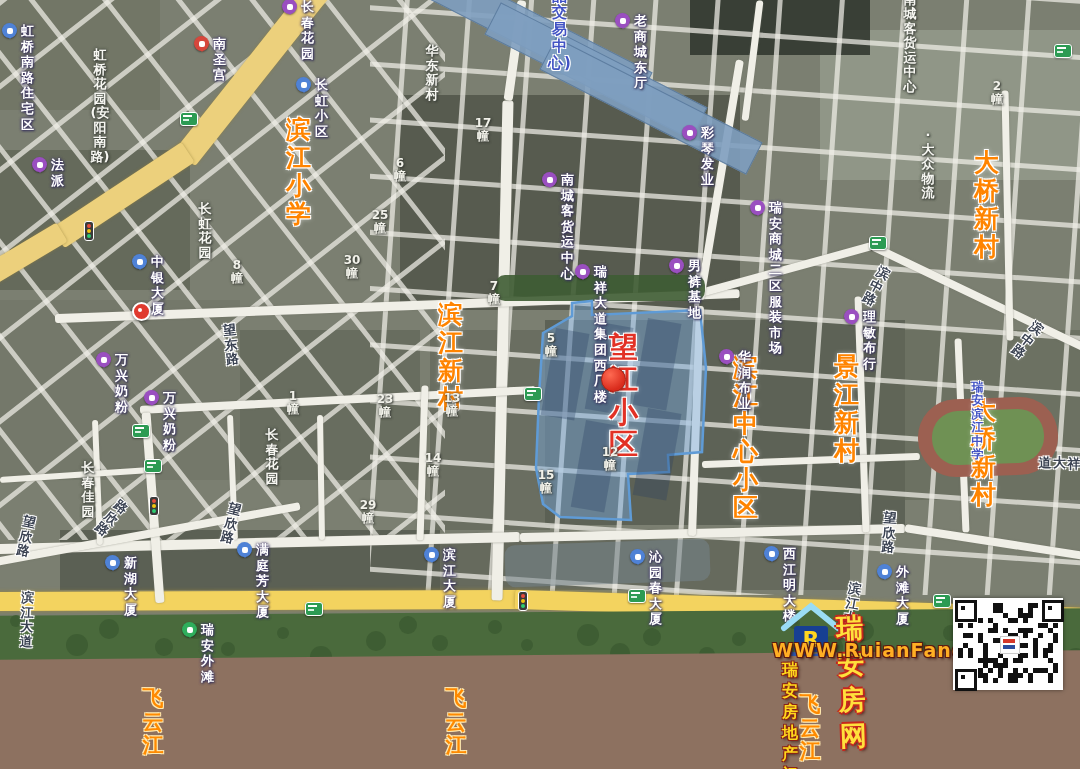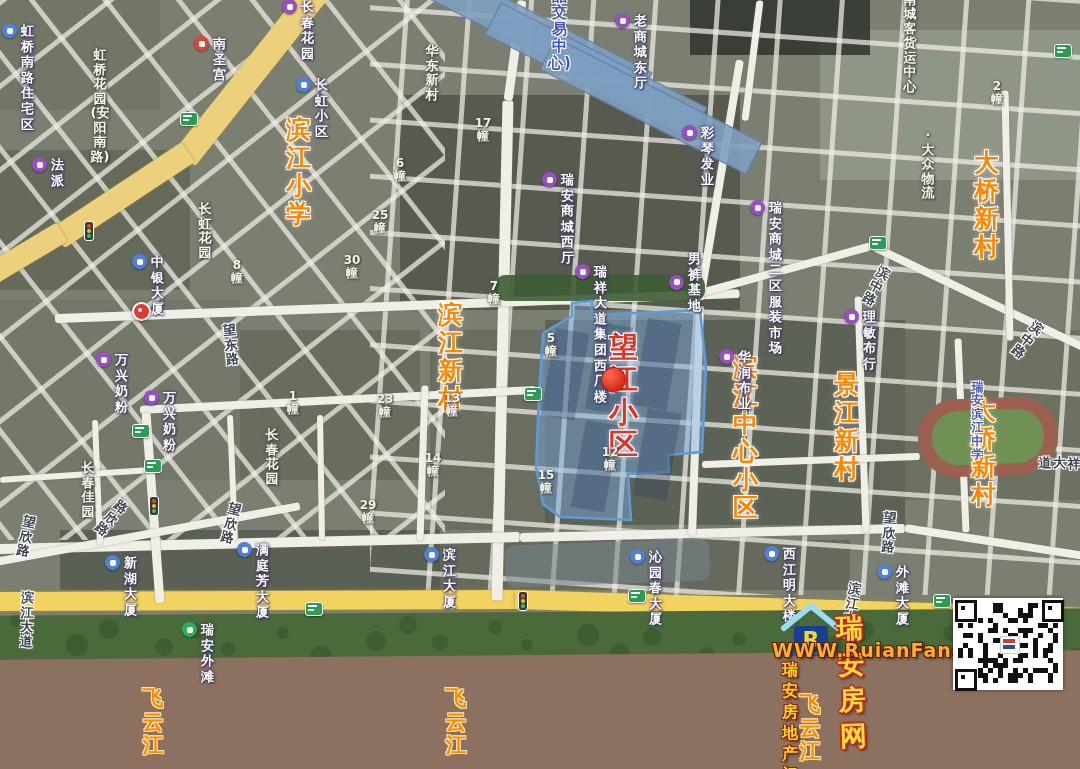--- a/index.html
+++ b/index.html
@@ -249,21 +249,21 @@
       <div class="tl" style="left: 149px; top: 496px;"></div>
       <div class="tl" style="left: 518px; top: 591px;"></div>
       <div class="redpin" style="left: 132px; top: 302px;"></div>
     </div>
   <div id="labels" style="position:absolute;left:0;top:0;z-index:8;">
       <div class="lbl lbl-area" style="left: 300px; top: 172px;">滨江小学</div>
       <div class="lbl lbl-area" style="left: 988px; top: 205px;">大桥新村</div>
       <div class="lbl lbl-area" style="left: 452px; top: 357px;">滨江新村</div>
       <div class="lbl lbl-area" style="left: 747px; top: 438px;">滨江中心
 小区</div>
-      <div class="lbl lbl-area" style="left: 848px; top: 427px;">景江新村</div>
+      <div class="lbl lbl-area" style="left: 848px; top: 409px;">景江新村</div>
       <div class="lbl lbl-area" style="left: 985px; top: 453px;">大桥新村</div>
       <div class="lbl lbl-red" style="left: 625px; top: 396px;">望江小区</div>
       <div class="lbl lbl-river" style="left: 155px; top: 722px;">飞云江</div>
       <div class="lbl lbl-river" style="left: 458px; top: 722px;">飞云江</div>
       <div class="lbl lbl-river" style="left: 812px; top: 728px;">飞云江</div>
       <div class="lbl lbl-blue" style="left: 560px; top: 13px; font-size: 15px;">(小商品交易中心)</div>
       <div class="lbl lbl-blue" style="left: 978px; top: 421px; font-size: 12px;">瑞安滨江中学</div>
       <div class="lbl lbl-plain" style="left: 100px; top: 106px;">虹桥花园
 (安阳南路)</div>
       <div class="lbl lbl-plain" style="left: 432px; top: 73px;">华东新村</div>
@@ -304,33 +304,33 @@
       <div class="poi" style="left: 615px; top: 13px;">
         <div class="pin pin-shop"></div>
         <div class="poi-text">老商城东厅</div>
       </div>
       <div class="poi" style="left: 682px; top: 125px;">
         <div class="pin pin-shop"></div>
         <div class="poi-text">彩琴发业</div>
       </div>
       <div class="poi" style="left: 542px; top: 172px;">
         <div class="pin pin-shop"></div>
-        <div class="poi-text">瑞安商城西厅</div>
+        <div class="poi-text">南城客货运中心</div>
       </div>
       <div class="poi" style="left: 750px; top: 200px;">
         <div class="pin pin-shop"></div>
         <div class="poi-text">瑞安商城
 二区服装市场</div>
       </div>
       <div class="poi" style="left: 575px; top: 264px;">
         <div class="pin pin-shop"></div>
         <div class="poi-text">瑞祥大道
 集团西厂楼</div>
       </div>
-      <div class="poi" style="left: 669px; top: 251px; align-items: center;">
+      <div class="poi" style="left: 669px; top: 258px;">
         <div class="pin pin-shop"></div>
         <div class="poi-text">男裤基地</div>
       </div>
       <div class="poi" style="left: 844px; top: 309px;">
         <div class="pin pin-shop"></div>
         <div class="poi-text">理敏布行</div>
       </div>
       <div class="poi" style="left: 719px; top: 349px;">
         <div class="pin pin-shop"></div>
         <div class="poi-text">华润布业</div>

